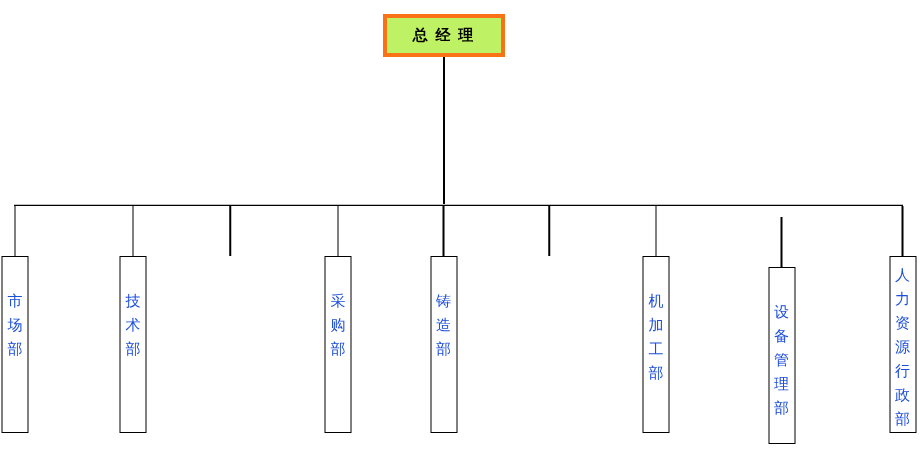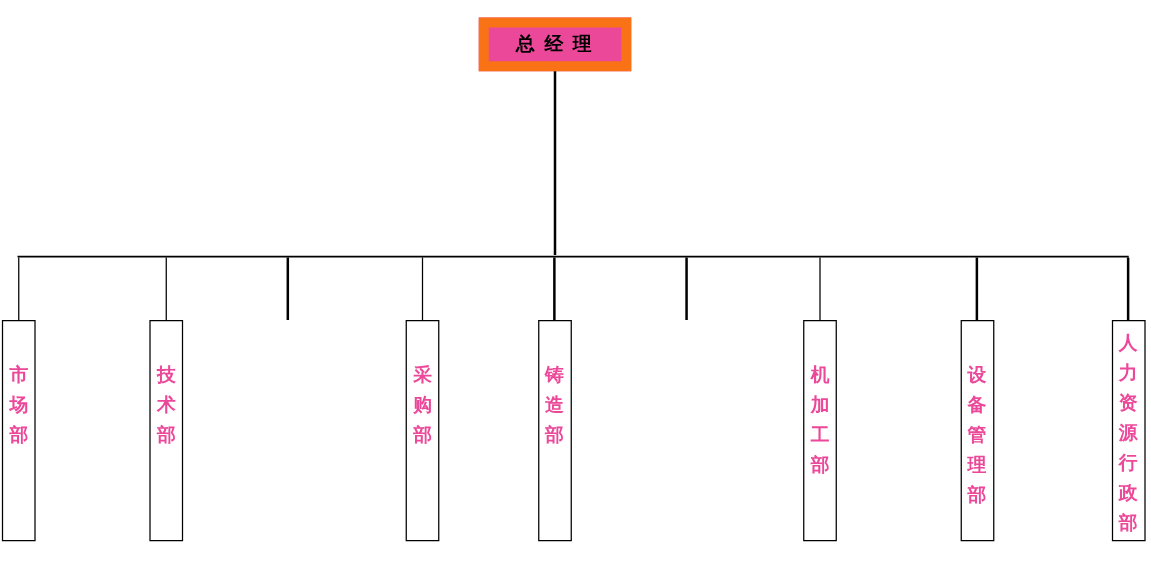--- a/index.html
+++ b/index.html
@@ -16,22 +16,22 @@
     overflow: hidden;
   }
   
   .root-box {
     position: absolute;
     left: 383px;
     top: 14px;
     width: 122px;
     height: 43px;
     box-sizing: border-box;
-    border: 8px solid #f97316;
-    background: #ec4899;
+    border: 4px solid #f97316;
+    background: #bef264;
     display: flex;
     align-items: center;
     justify-content: center;
   }
   .root-label {
     font-size: 15px;
     font-weight: bold;
     letter-spacing: 2px;
     color: #000000;
     white-space: pre;
@@ -62,21 +62,21 @@
     align-items: center;
     transform: translateX(-50%);
   }
   .dept-col.col-0 { left: 15px; }
   .dept-col.col-1 { left: 127px; padding-left: 12px; }
   .dept-col.col-2 { left: 230px; }
   .dept-col.col-3 { left: 338px; }
   .dept-col.col-4 { left: 443.5px; justify-content: space-between; }
   .dept-col.col-5 { left: 549px; }
   .dept-col.col-6 { left: 656px; }
-  .dept-col.col-7 { left: 781.5px; }
+  .dept-col.col-7 { left: 781.5px; margin-top: 11px; }
   .dept-col.col-8 { left: 902.5px; }
   .drop-line {
     width: 1.5px;
     height: 50px;
     background: #000000;
   }
   .dept-box {
     box-sizing: border-box;
     width: 27px;
     height: 177px;
@@ -84,23 +84,23 @@
     background: #ffffff;
     overflow: hidden;
   }
   .dept-label {
     width: 16px;
     margin: 0 auto;
     padding-top: 32px;
     word-break: break-all;
     text-align: center;
     font-size: 15px;
-    font-weight: bold;
+    font-weight: normal;
     line-height: 24px;
-    color: #ec4899;
+    color: #1d4ed8;
   }
   .dept-label.tall {
     padding-top: 6px;
   }
 </style>
 </head>
 <body>
 
 <div id="canvas">
 

